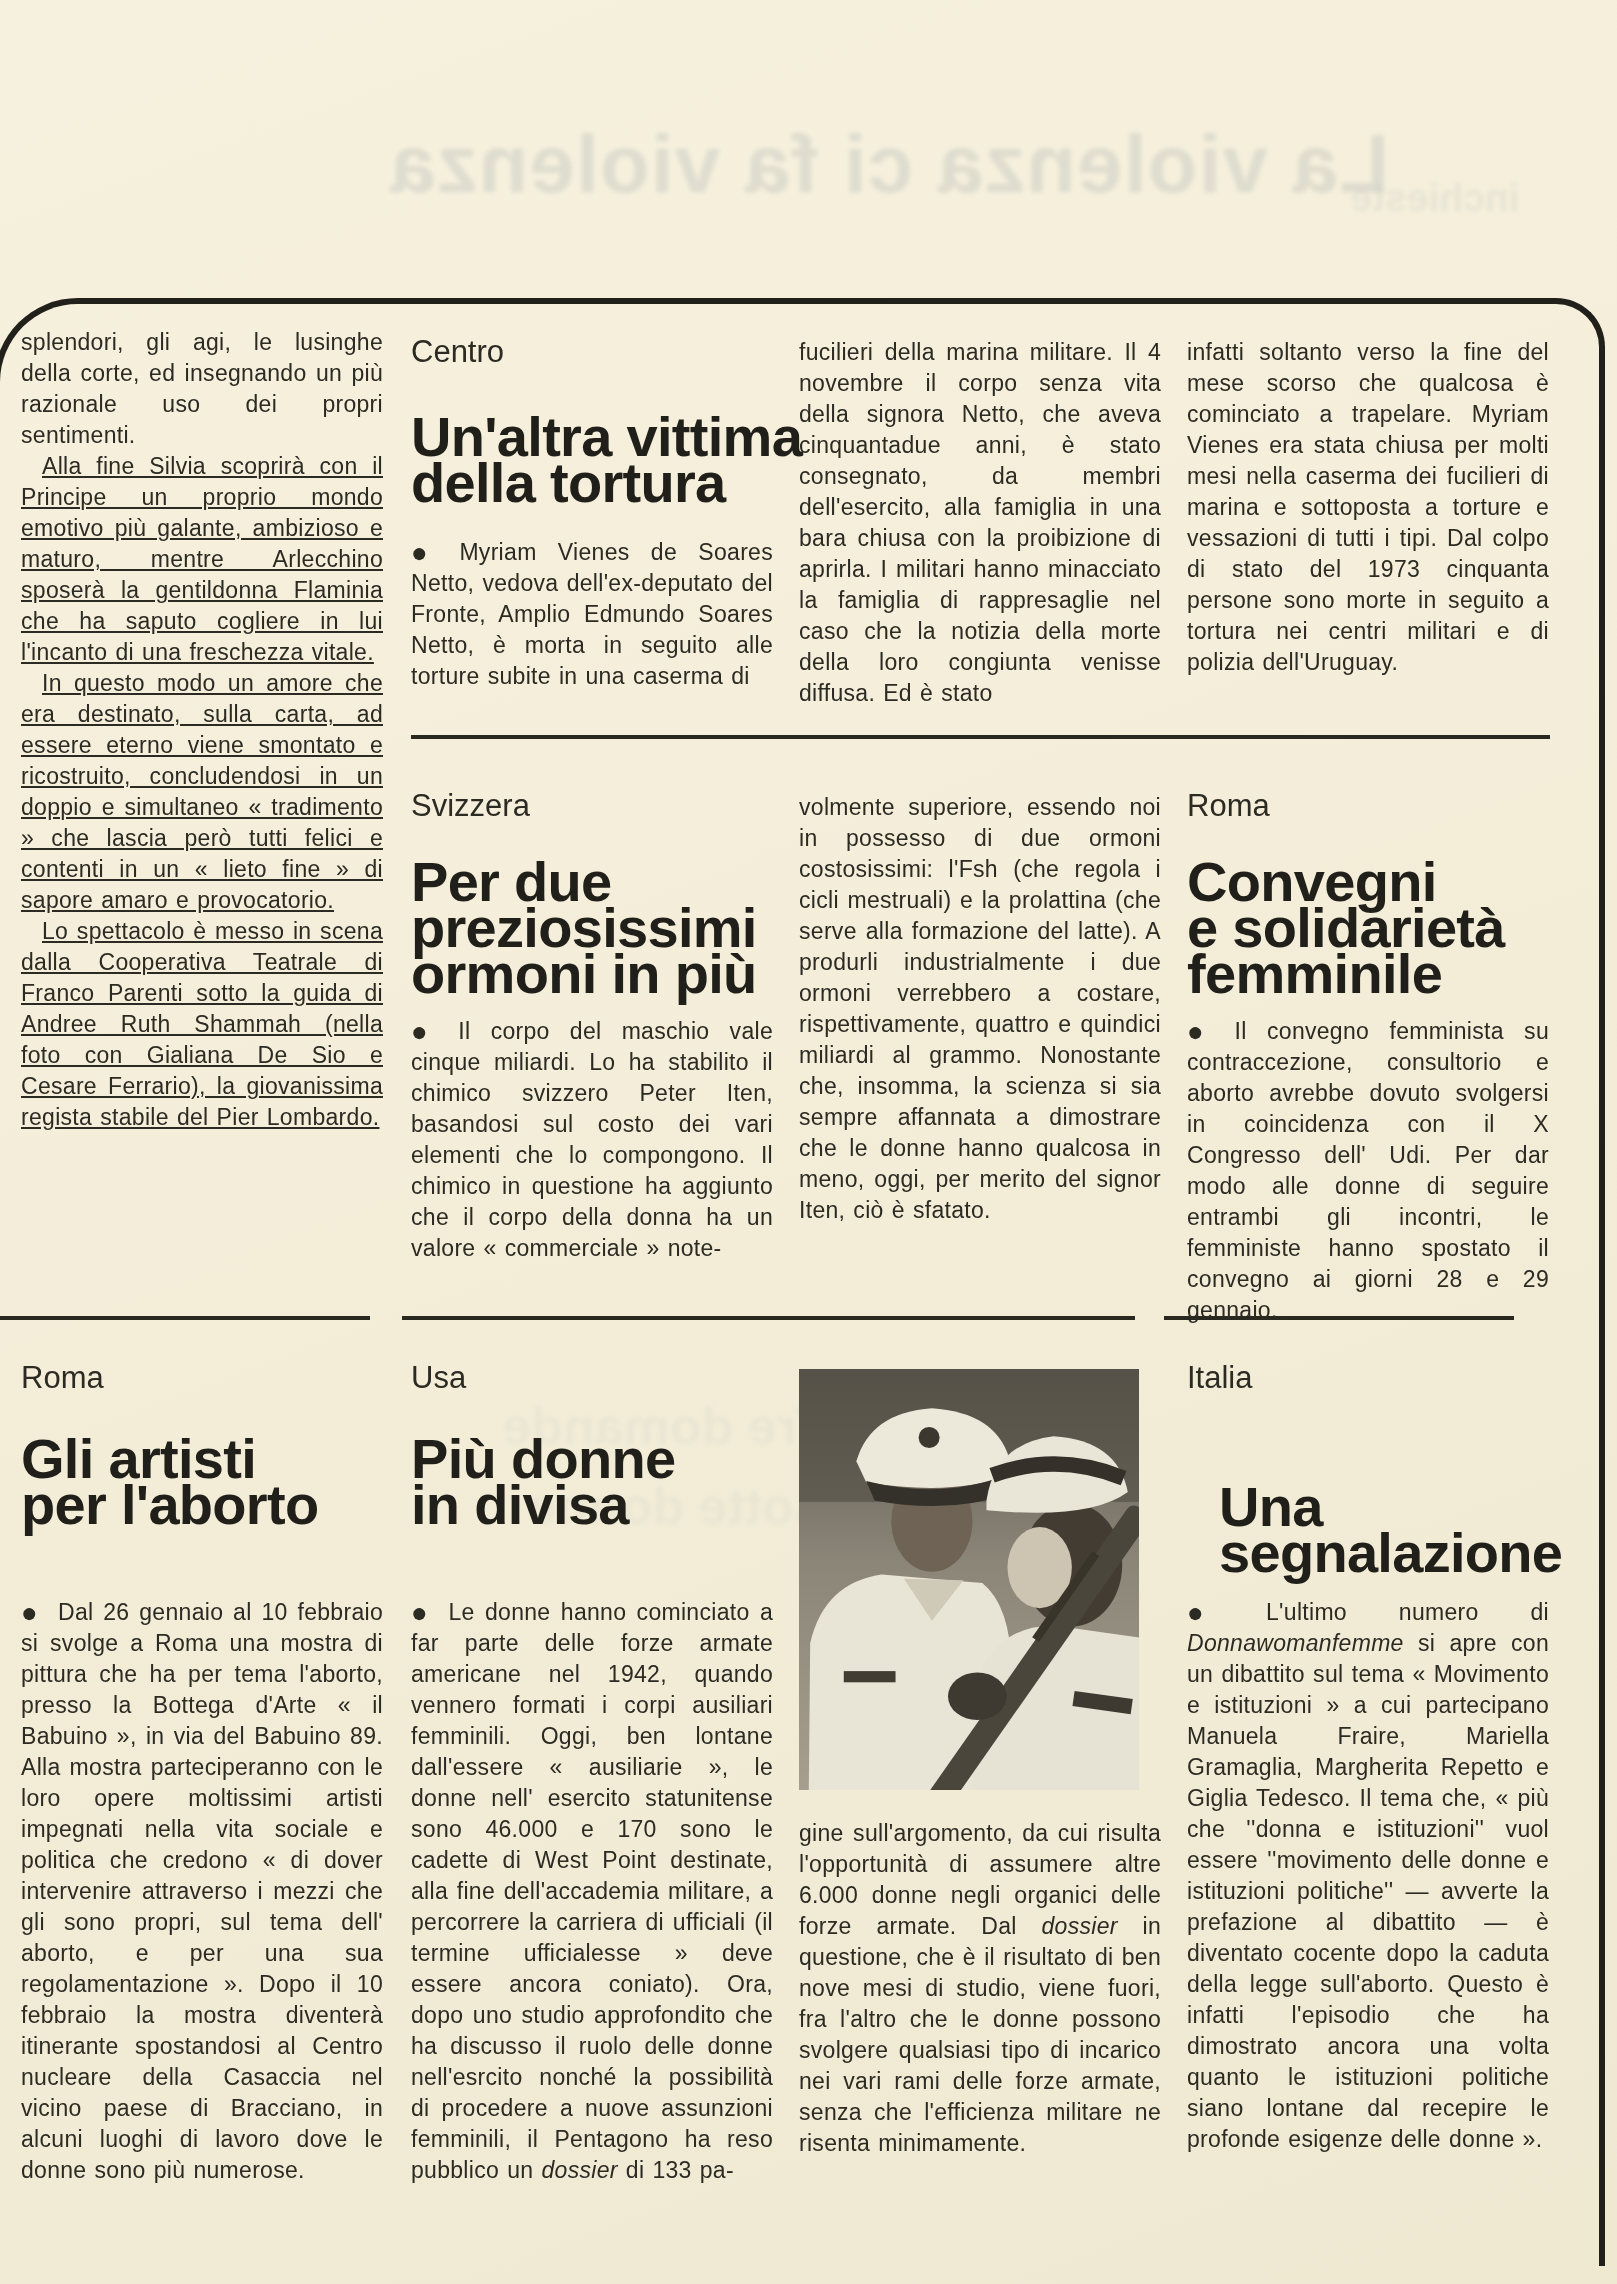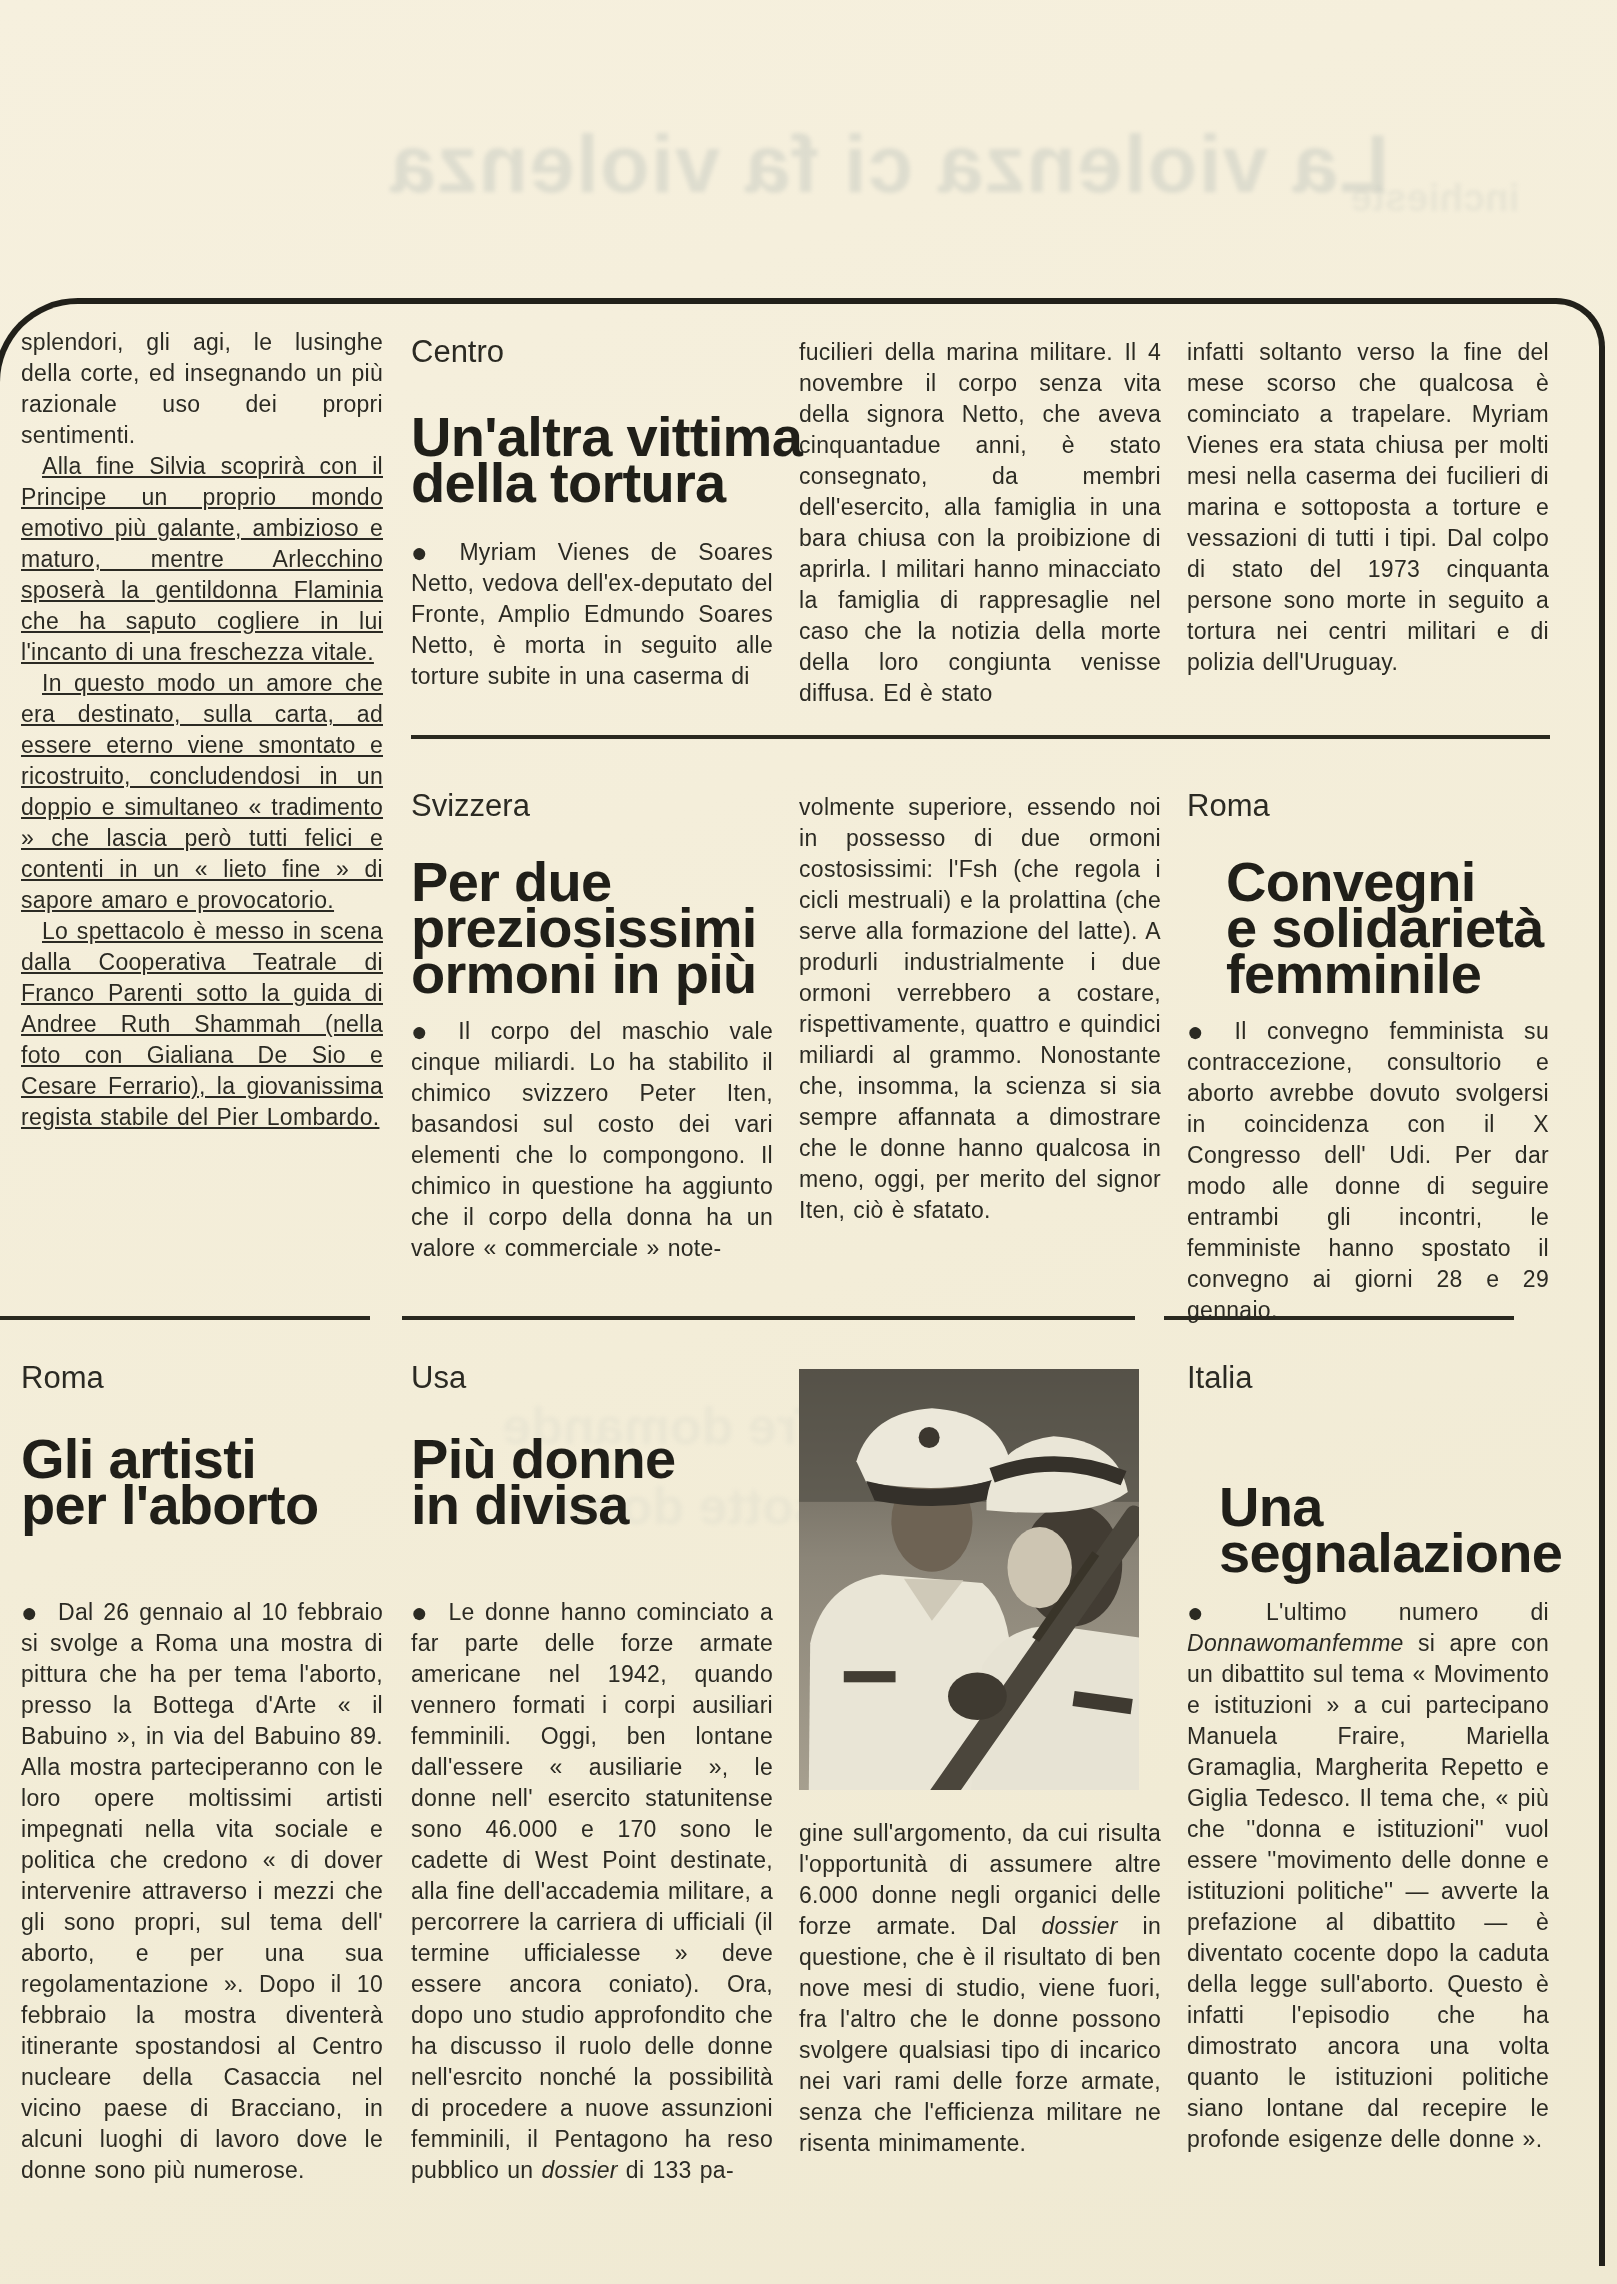--- a/index.html
+++ b/index.html
@@ -78,21 +78,21 @@
     <div>ormoni in più</div>
   </div>
   <div class="body" style="left:411px;top:1016px;width:362px;">
     <p><span class="bullet">●</span><span>Il corpo del maschio vale cinque miliardi. Lo ha stabilito il chimico svizzero Peter Iten, basandosi sul costo dei vari elementi che lo compongono. Il chimico in questione ha aggiunto che il corpo della donna ha un valore « commerciale » note-</span></p>
   </div>
   <div class="body" style="left:799px;top:792px;width:362px;">
     <p>volmente superiore, essendo noi in possesso di due ormoni costosissimi: l'Fsh (che regola i cicli mestruali) e la prolattina (che serve alla formazione del latte). A produrli industrialmente i due ormoni verrebbero a costare, rispettivamente, quattro e quindici miliardi al grammo. Nonostante che, insomma, la scienza si sia sempre affannata a dimostrare che le donne hanno qualcosa in meno, oggi, per merito del signor Iten, ciò è sfatato.</p>
   </div>
 
   <div class="kicker" style="left:1187px;top:788px;">Roma</div>
-  <div class="headline" style="left:1187px;top:859px;margin-left:39px;">
+  <div class="headline" style="left:1187px;top:859px;">
     <div>Convegni</div>
     <div>e solidarietà</div>
     <div>femminile</div>
   </div>
   <div class="body" style="left:1187px;top:1016px;width:362px;">
     <p><span class="bullet">●</span><span>Il convegno femminista su contraccezione, consultorio e aborto avrebbe dovuto svolgersi in coincidenza con il X Congresso dell' Udi. Per dar modo alle donne di seguire entrambi gli incontri, le femministe hanno spostato il convegno ai giorni 28 e 29 gennaio.</span></p>
   </div>
 
   <div class="kicker" style="left:21px;top:1360px;">Roma</div>
   <div class="headline" style="left:21px;top:1436px;">

